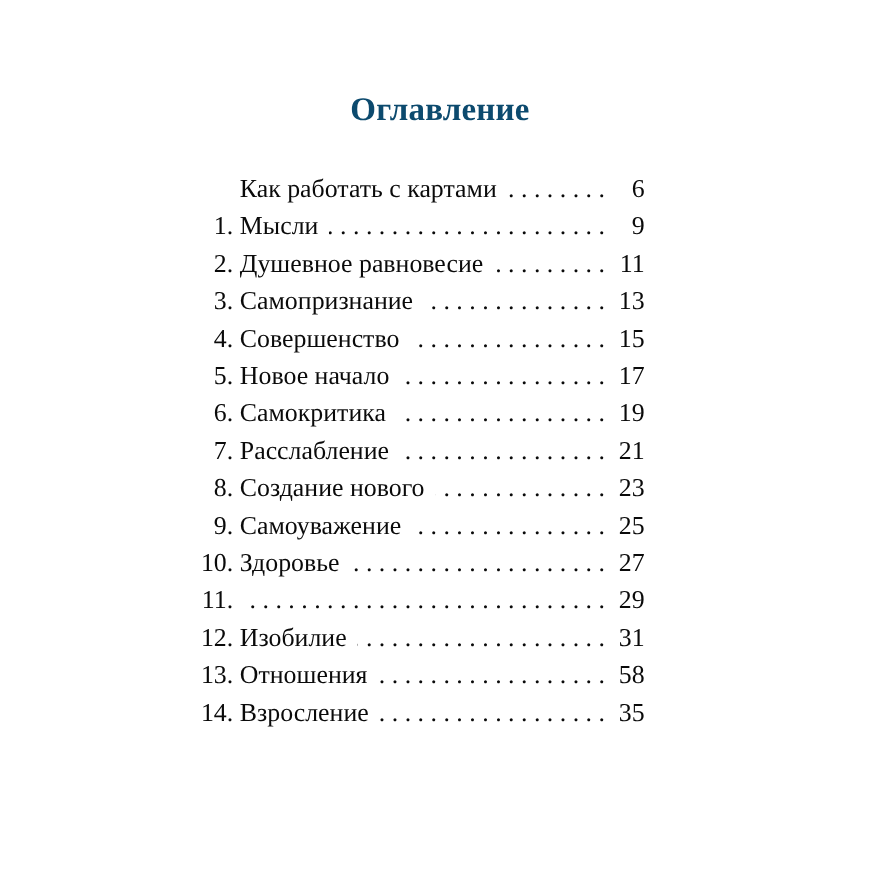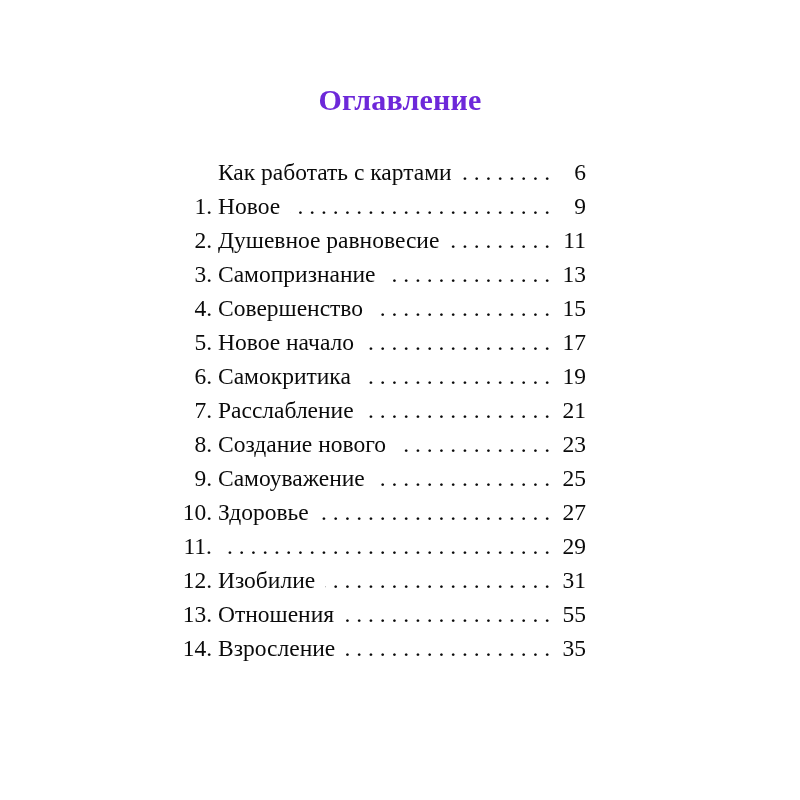--- a/index.html
+++ b/index.html
@@ -25,21 +25,21 @@
   
   .toc-title {
     position: absolute;
     top: 80px;
     left: 0;
     width: 800px;
     text-align: center;
     font-size: 30px;
     font-weight: bold;
     letter-spacing: 0.2px;
-    color: #6d28d9;
+    color: #0c4a6e;
     line-height: 40px;
   }
 
   
   .toc-list {
     position: absolute;
     top: 155px;
     left: 178px;
     width: 408px;
   }
@@ -110,21 +110,21 @@
 
   <div class="toc-list">
       <div class="toc-entry no-num">
         <span class="entry-num"></span>
         <span class="entry-label">Как работать с картами</span>
         <span class="entry-leader"></span>
         <span class="entry-page">6</span>
       </div>
       <div class="toc-entry">
         <span class="entry-num">1.</span>
-        <span class="entry-label">Новое</span>
+        <span class="entry-label">Мысли</span>
         <span class="entry-leader"></span>
         <span class="entry-page">9</span>
       </div>
       <div class="toc-entry">
         <span class="entry-num">2.</span>
         <span class="entry-label">Душевное равновесие</span>
         <span class="entry-leader"></span>
         <span class="entry-page">11</span>
       </div>
       <div class="toc-entry">
@@ -183,21 +183,21 @@
       <div class="toc-entry">
         <span class="entry-num">12.</span>
         <span class="entry-label">Изобилие</span>
         <span class="entry-leader"></span>
         <span class="entry-page">31</span>
       </div>
       <div class="toc-entry">
         <span class="entry-num">13.</span>
         <span class="entry-label">Отношения</span>
         <span class="entry-leader"></span>
-        <span class="entry-page">55</span>
+        <span class="entry-page">58</span>
       </div>
       <div class="toc-entry">
         <span class="entry-num">14.</span>
         <span class="entry-label">Взросление</span>
         <span class="entry-leader"></span>
         <span class="entry-page">35</span>
       </div>
     </div>
 
 </div>

